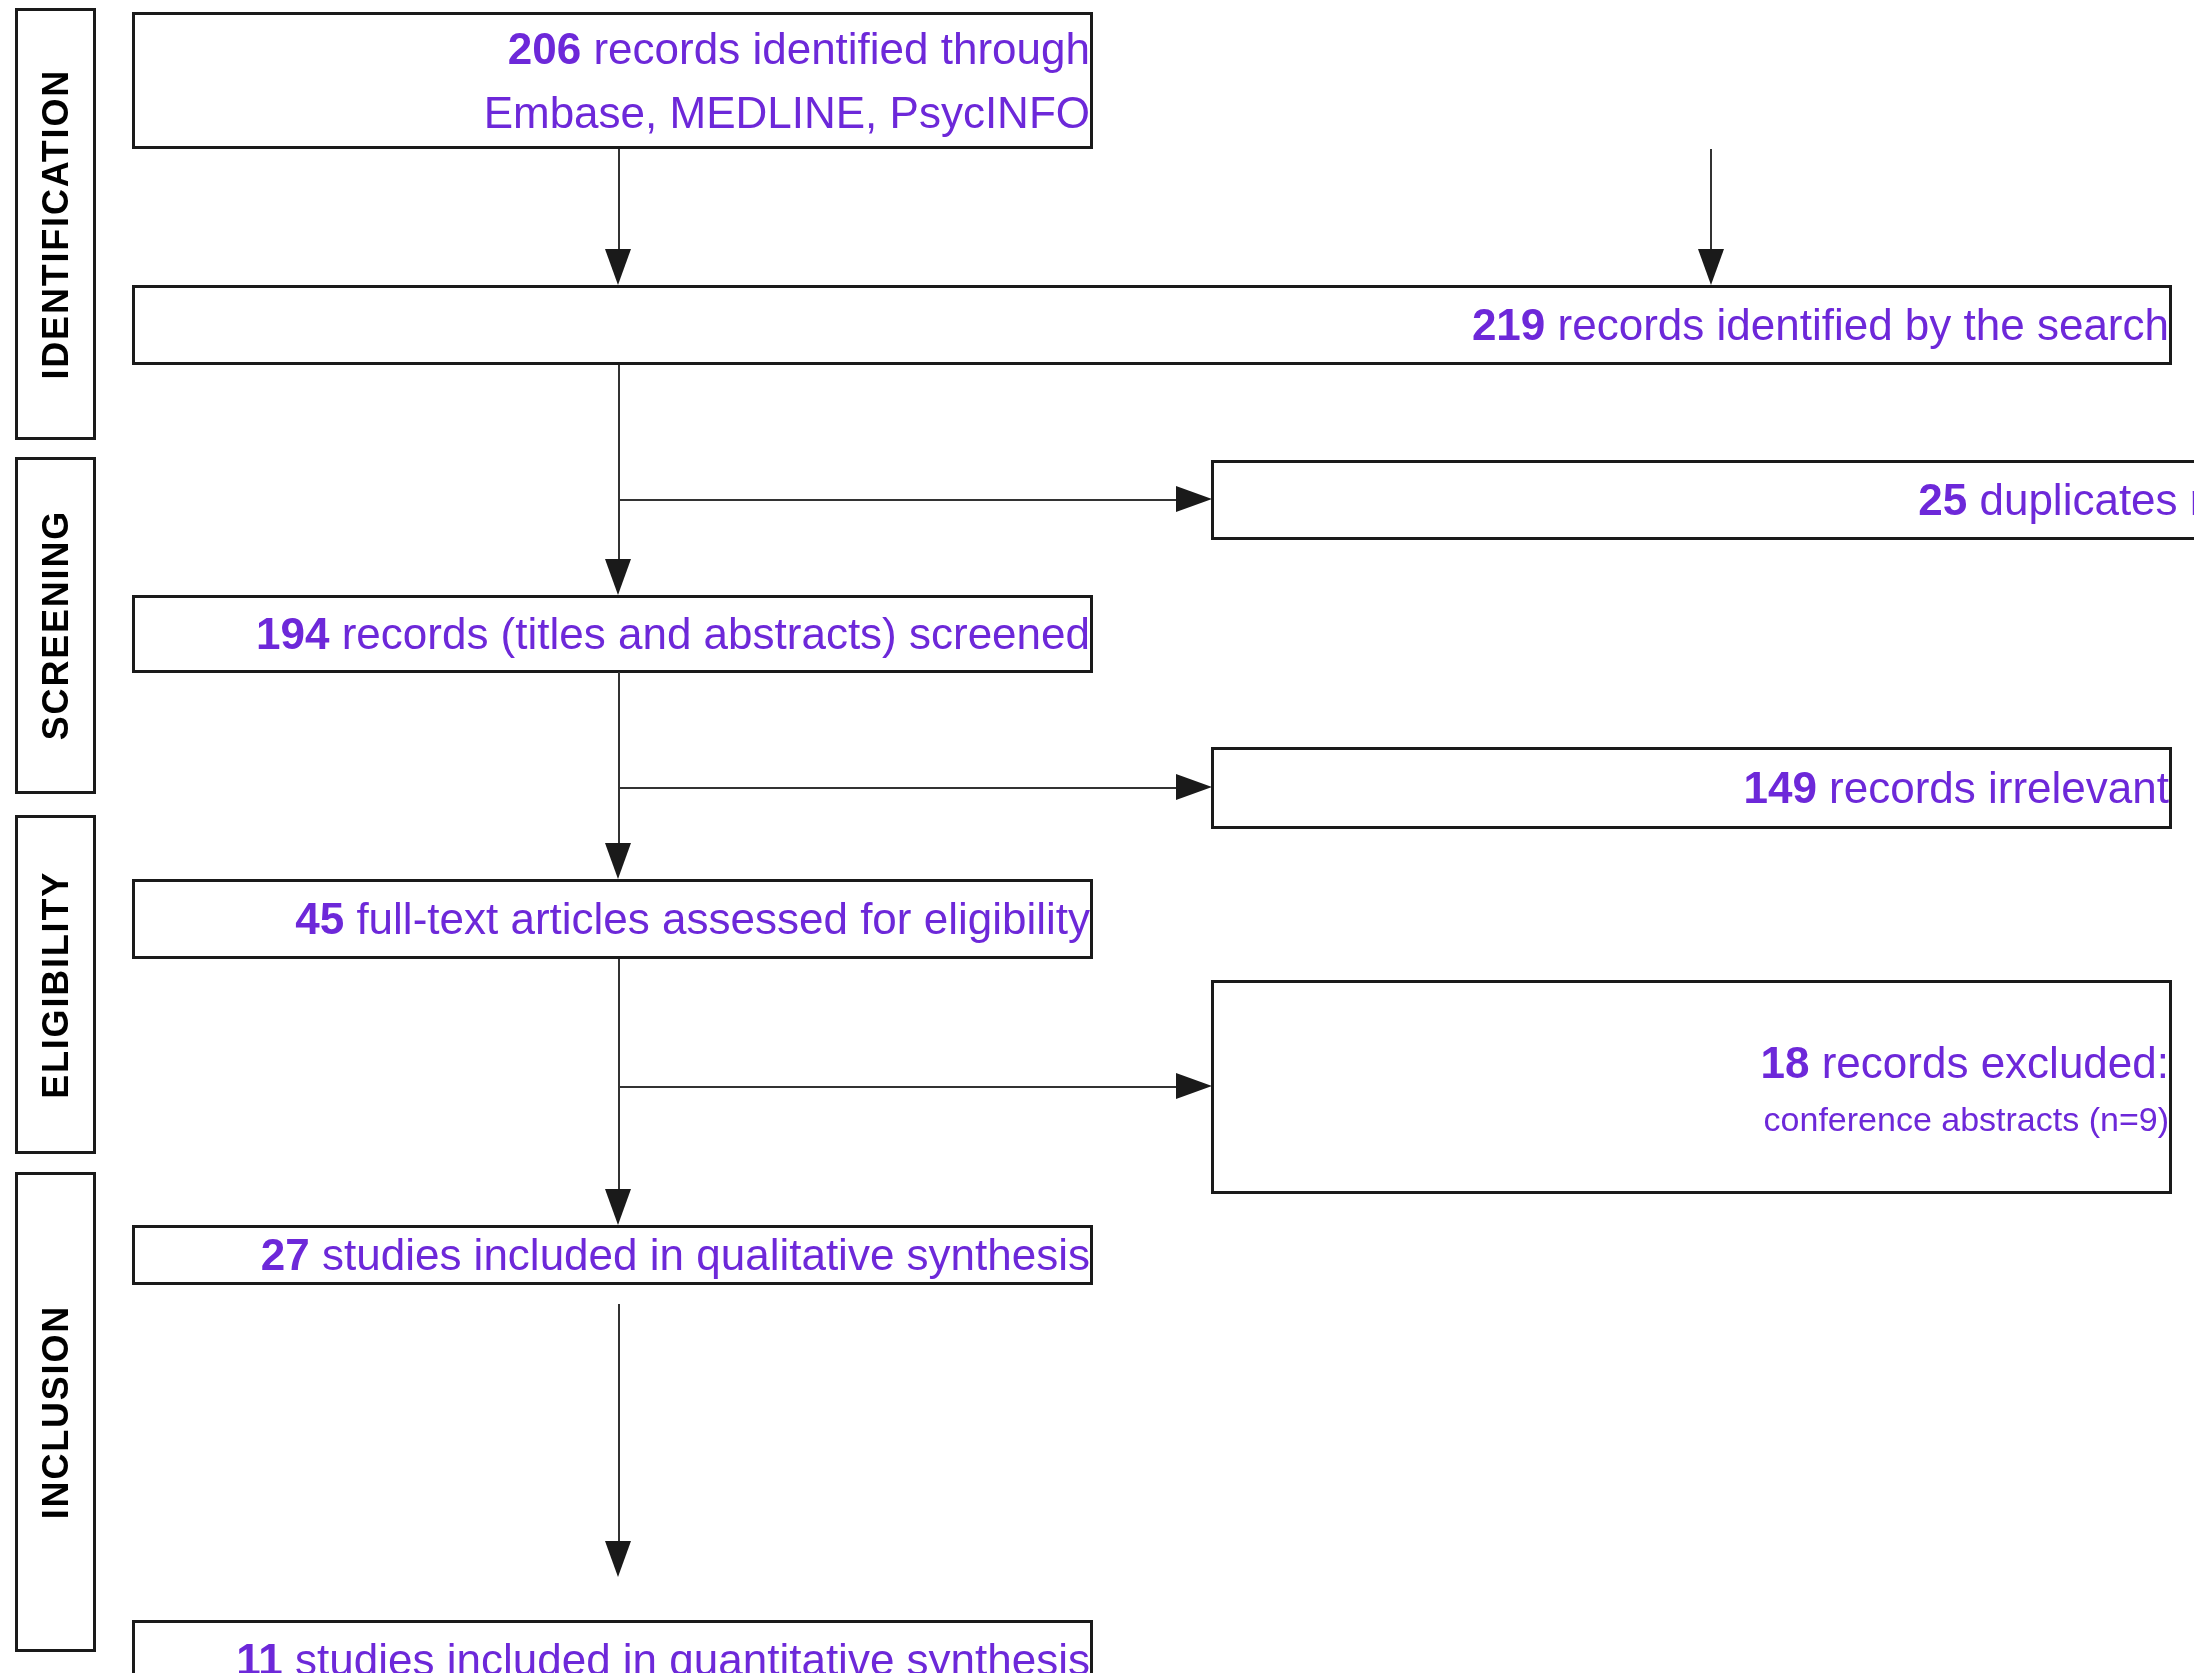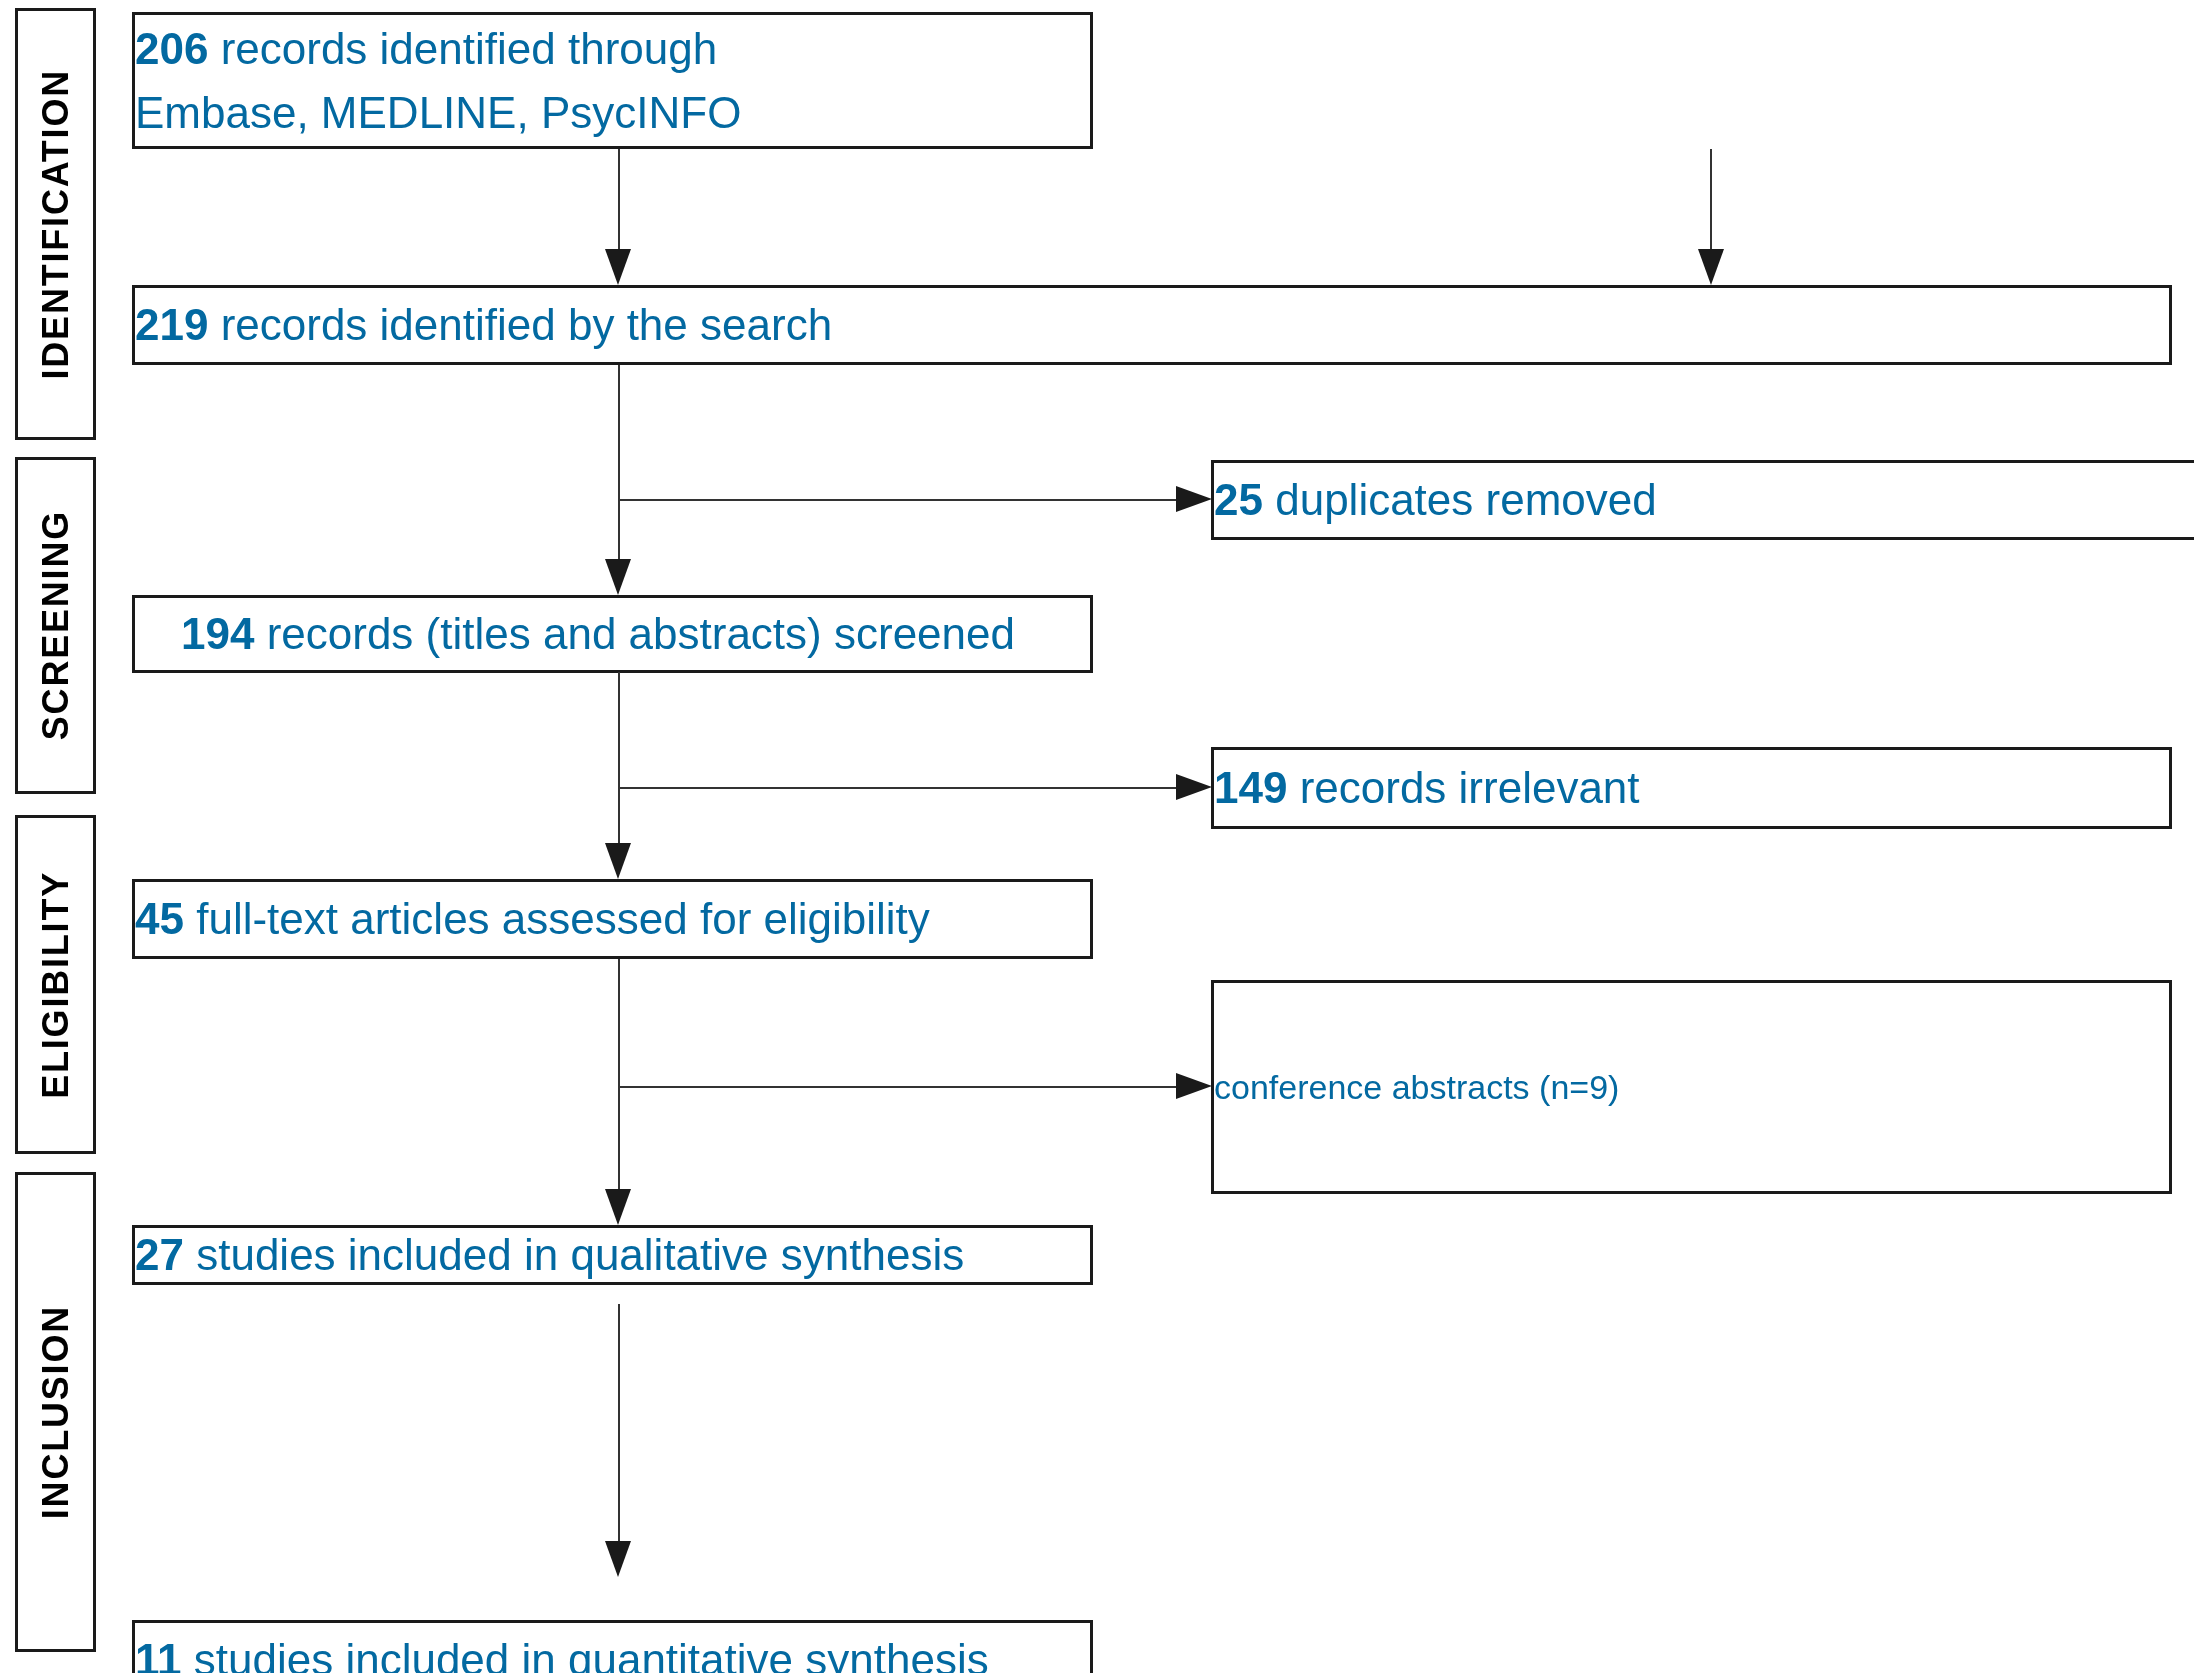--- a/index.html
+++ b/index.html
@@ -12,26 +12,26 @@
     font-family: "Liberation Sans", sans-serif;
     color: #000000;
   }
   .box {
     position: absolute;
     box-sizing: border-box;
     border: 3.1px solid #1a1a1a;
     background: #ffffff;
     display: flex;
     flex-direction: column;
-    align-items: flex-start;
+    align-items: flex-end;
     justify-content: center;
     text-align: center;
     font-size: 44px;
     line-height: 1.45;
-    color: #0369a1;
+    color: #6d28d9;
   }
   .num { font-weight: bold; }
   .detail { font-size: 34px; line-height: 1.42; }
   .stage {
     position: absolute;
     box-sizing: border-box;
     border: 3.1px solid #1a1a1a;
     background: #ffffff;
     display: flex;
     align-items: center;
@@ -116,20 +116,24 @@
   </div>
 
   <div class="box" style="left:132px; top:879px; width:961px; height:80px;">
     <div>
       <span class="num">45</span>
       <span>full-text articles assessed for eligibility</span>
     </div>
   </div>
 
   <div class="box" style="left:1211px; top:980px; width:961px; height:214px;">
+    <div>
+      <span class="num">18</span>
+      <span>records excluded:</span>
+    </div>
     <div class="detail">conference abstracts (n=9)</div>
   </div>
 
   <div class="box" style="left:132px; top:1225px; width:961px; height:60px;">
     <div>
       <span class="num">27</span>
       <span>studies included in qualitative synthesis</span>
     </div>
   </div>
 

